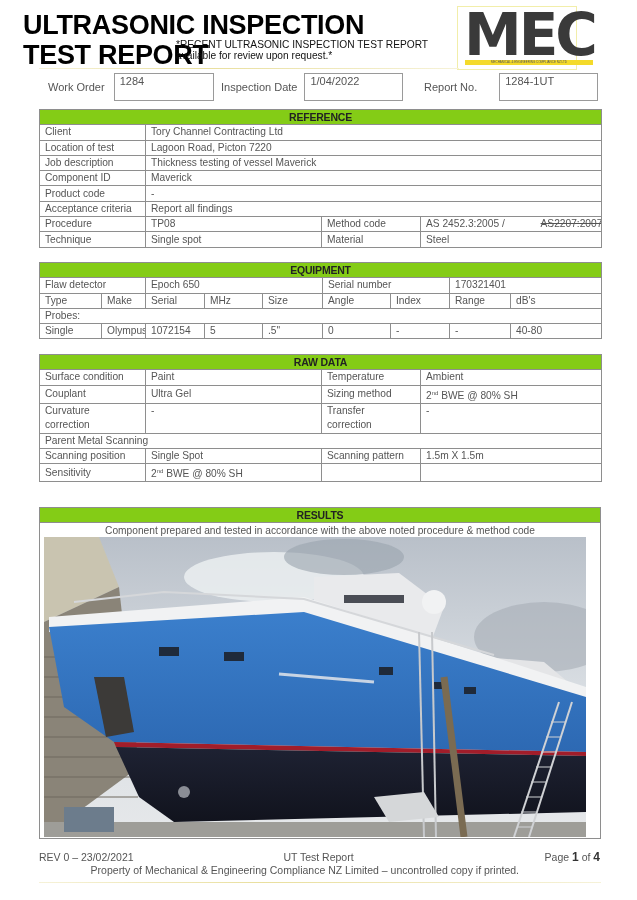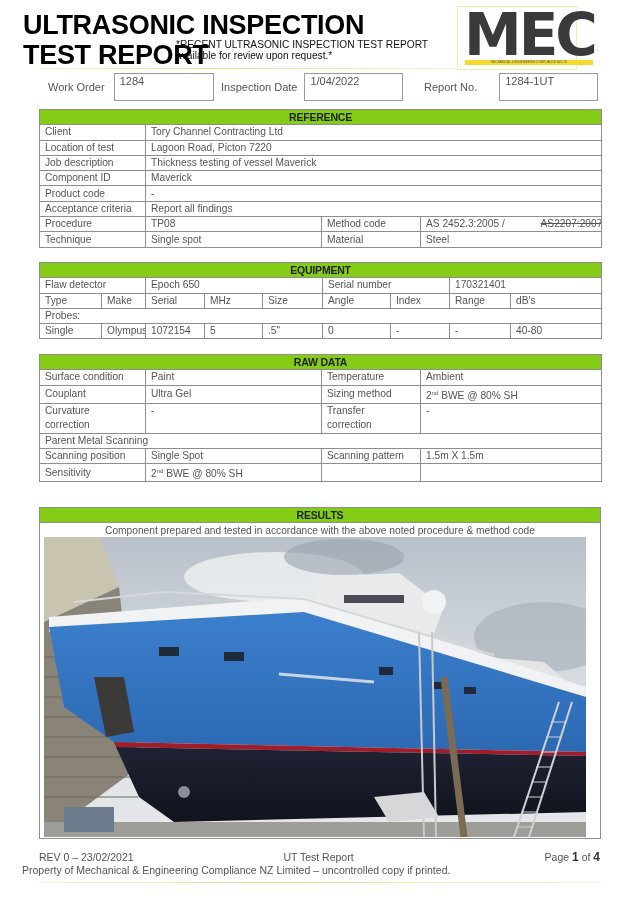--- a/index.html
+++ b/index.html
@@ -30,21 +30,21 @@
 
   .results-caption { text-align: center; }
 
   .photo { position: absolute; left: 44px; top: 537px; width: 542px; height: 300px; overflow: hidden; background: #c9ced4; }
 
   .footer-l, .footer-c, .footer-r, .footer-2 { position: absolute; font-size: 10.5px; color: #555; }
   .footer-l { left: 39px; top: 851px; }
   .footer-c { left: 0; width: 637px; text-align: center; top: 851px; }
   .footer-r { right: 37px; top: 850px; }
   .footer-r b { font-size: 12px; color: #333; }
-  .footer-2 { left: 0; width: 519px; text-align: left; top: 864px; padding-left: 22px; }
+  .footer-2 { left: 0; width: 519px; text-align: right; top: 864px; padding-left: 14px; }
 </style>
 </head>
 <body>
 
 <div class="title l1">ULTRASONIC INSPECTION</div>
 <div class="title l2">TEST REPORT</div>
 <div class="note">
   <div>*RECENT ULTRASONIC INSPECTION TEST REPORT</div>
   <div>available for review upon request.*</div>
 </div>

